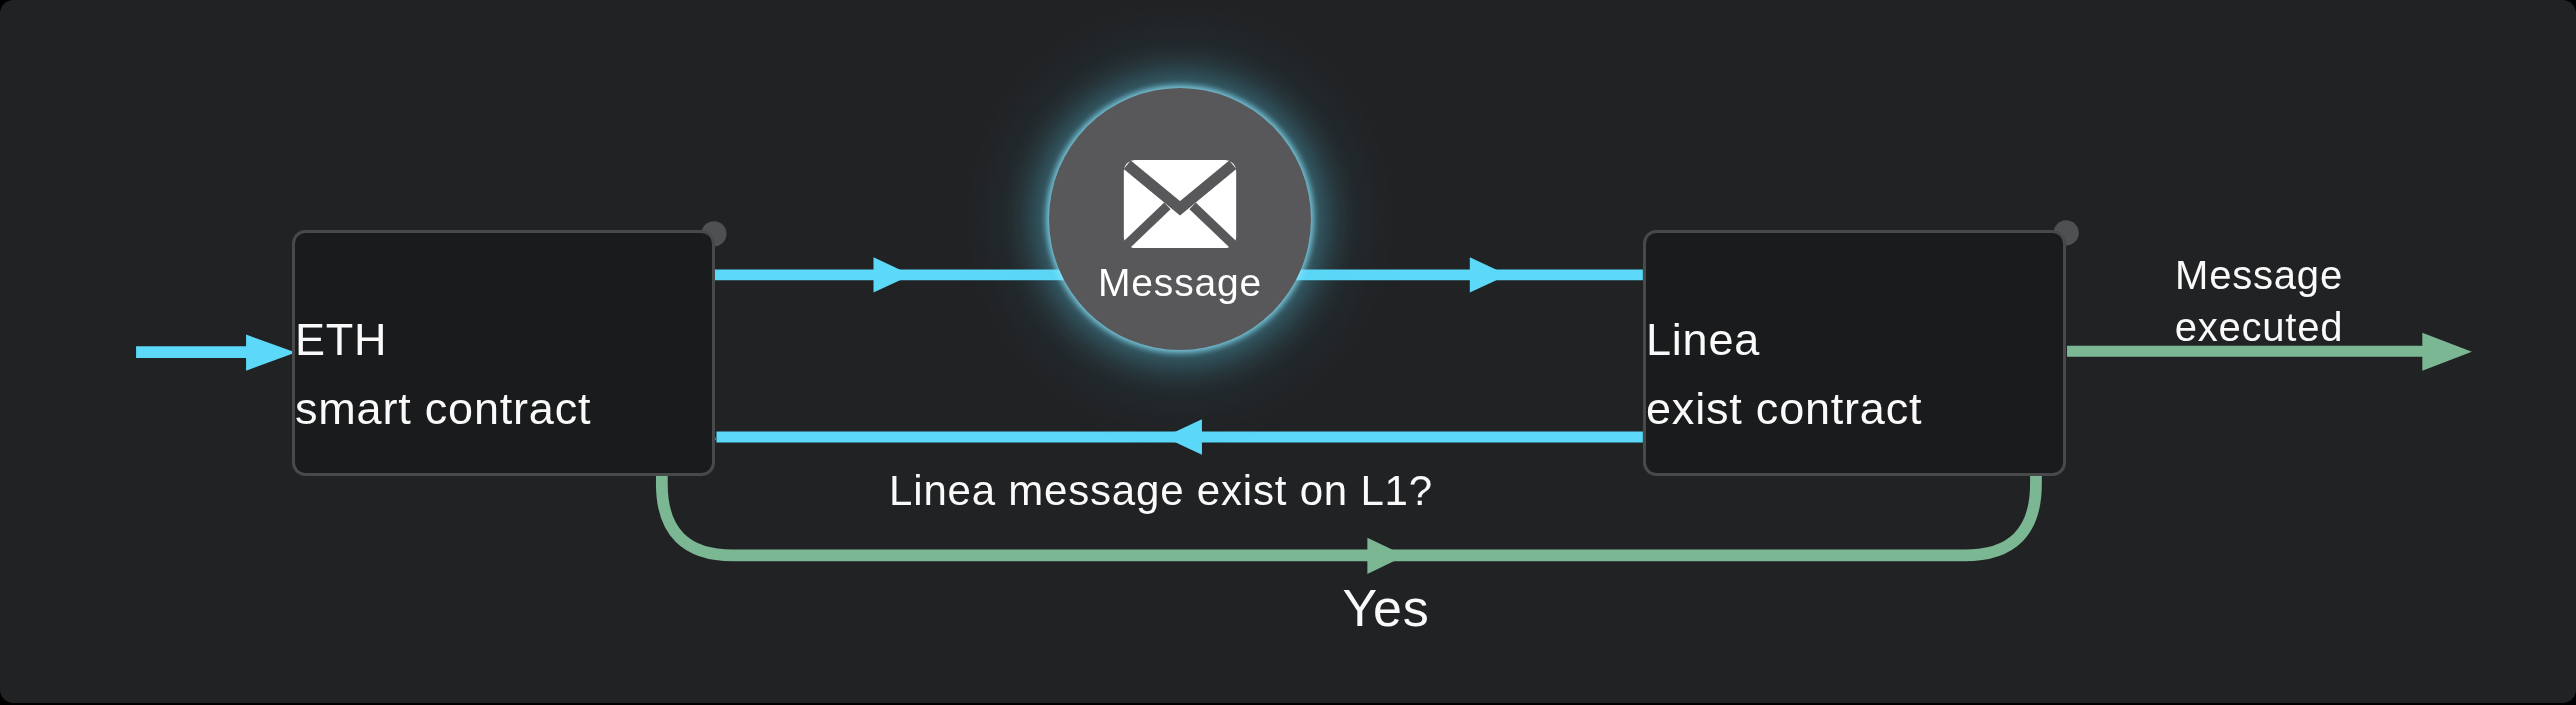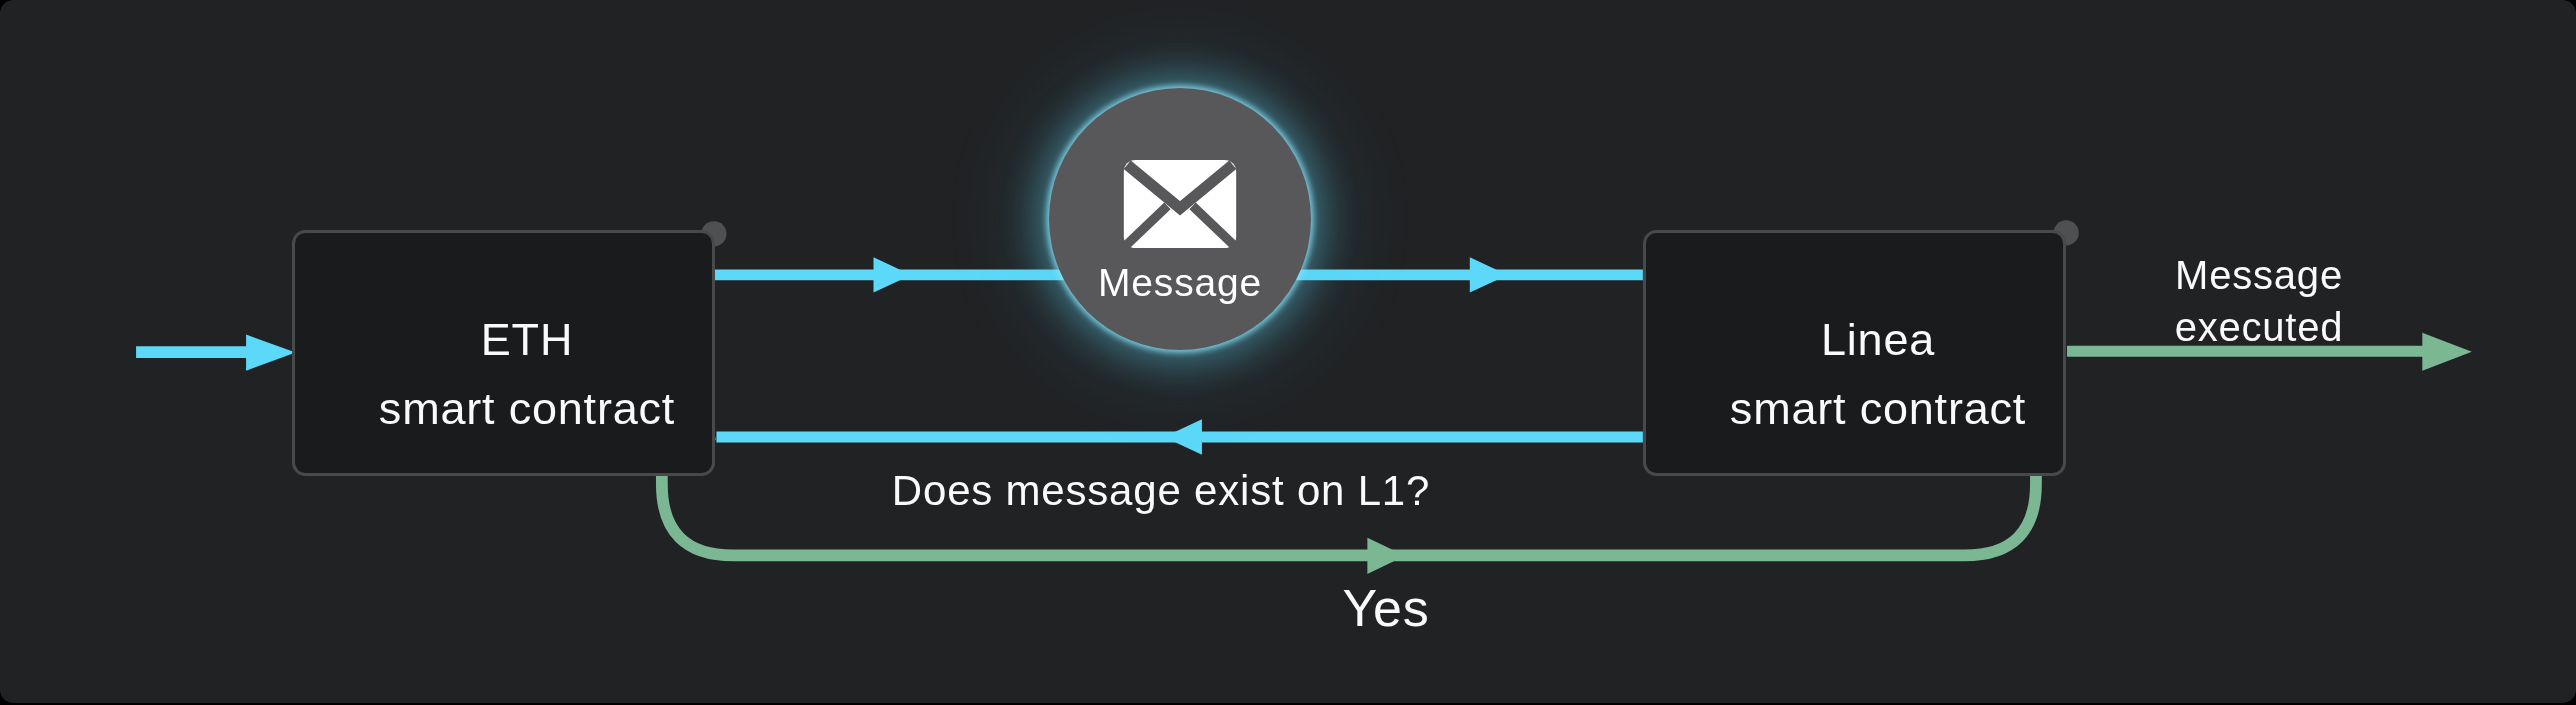--- a/index.html
+++ b/index.html
@@ -30,27 +30,25 @@
     background: #1a1b1c;
     border: 3.4px solid #47494b;
     border-radius: 13.4px;
   }
   .node-box.eth   { left: 292px;  top: 230px; }
   .node-box.linea { left: 1643px; top: 230px; }
   .node-label {
     position: absolute;
     left: 0; right: 0;
     top: 72px;
-    text-align: center;
     color: #fafafa;
     font-size: 45px;
     line-height: 69px;
     letter-spacing: 0.8px;
     white-space: pre-line;
-    padding-left: 47px;
   }
   .message-circle {
     position: absolute;
     left: 1049px; top: 88px;
     width: 262px; height: 262px;
     border-radius: 50%;
     background: #58585a;
     box-shadow:
       0 0 6.7px 2.5px rgba(140, 228, 250, 0.85),
       0 0 34px 13.4px rgba(95, 212, 243, 0.35),
@@ -117,30 +115,30 @@
     <circle cx="2460" cy="277" r="15" fill="#4e5052"></circle>
   </svg>
 
   <div class="node-box eth">
     <div class="node-label">ETH
 smart contract</div>
   </div>
 
   <div class="node-box linea">
     <div class="node-label">Linea
-smart contract</div>
+exist contract</div>
   </div>
 
   <div class="message-circle">
     <svg class="envelope" viewBox="0 0 24 19">
       <rect x="0.4" y="0.4" width="23.2" height="18.2" rx="2.4" fill="#ffffff"></rect>
       <path d="M1.1 1.4 L12 10.4 L22.9 1.4" fill="none" stroke-width="2.3" stroke="#58585a"></path>
       <path d="M0.9 18 L9.4 9.9 M23.1 18 L14.6 9.9" fill="none" stroke-width="1.9" stroke="#58585a"></path>
     </svg>
     <div class="message-label">Message</div>
   </div>
 
-  <div class="float-label question-label">Does message exist on L1?</div>
+  <div class="float-label question-label">Linea message exist on L1?</div>
   <div class="float-label yes-label">Yes</div>
   <div class="float-label executed-label">Message
 executed</div>
 </div>
 
 
 </body></html>

